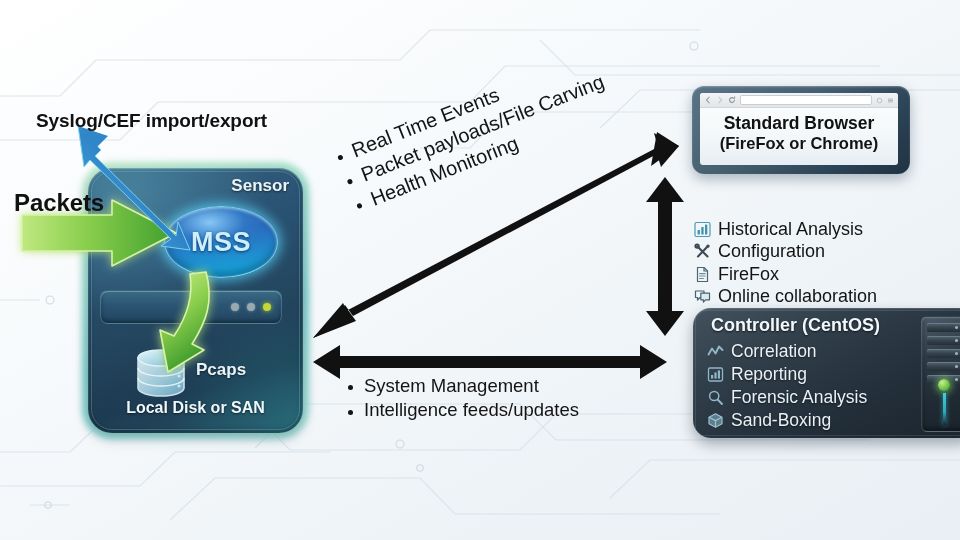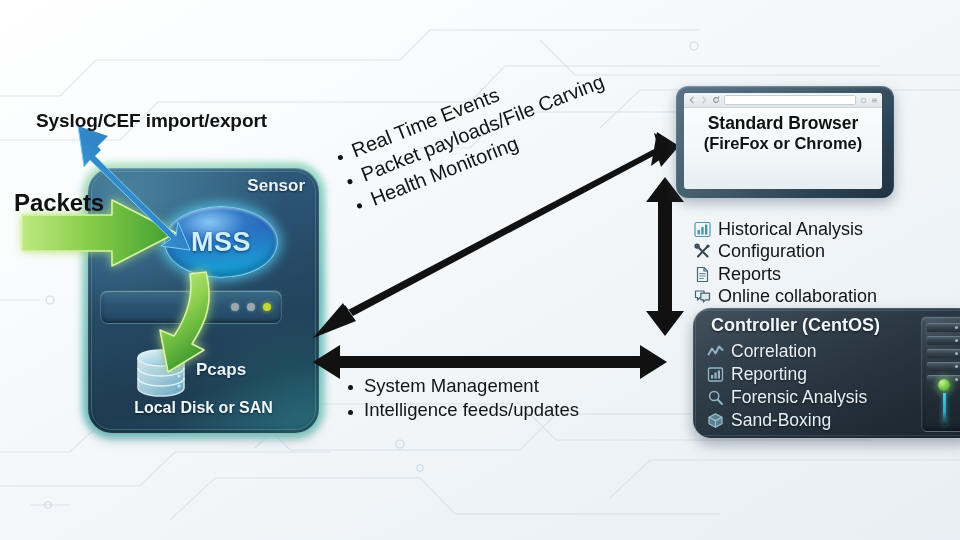--- a/index.html
+++ b/index.html
@@ -11,21 +11,21 @@
   #stage{position:relative;width:960px;height:540px;overflow:hidden;
     background:linear-gradient(150deg,#ffffff 0%,#f7fafc 35%,#eef3f7 70%,#e9eff4 100%);}
 
   
   #bg-circuit{position:absolute;inset:0;width:960px;height:540px;}
 
   
   .lbl{position:absolute;color:#111;font-weight:600;letter-spacing:-.1px;}
 
   
-  #sensor-device{position:absolute;left:88px;top:168px;width:215px;height:265px;padding-left:16px;}
+  #sensor-device{position:absolute;left:88px;top:168px;width:215px;height:265px;}
   .sensor-glow{position:absolute;inset:-6px;border-radius:30px;
     background:linear-gradient(160deg,#bfe9c8 0%,#8fd9c9 35%,#74c9c6 60%,#9adcd0 100%);
     filter:blur(3px);opacity:.95;}
   .sensor-body{position:absolute;inset:0;border-radius:24px;
     background:
       radial-gradient(120% 85% at 18% 10%, rgba(90,160,185,.55) 0%, rgba(0,0,0,0) 55%),
       radial-gradient(95% 70% at 95% 95%, rgba(40,120,130,.55) 0%, rgba(0,0,0,0) 60%),
       linear-gradient(165deg,#35617f 0%,#2a5273 28%,#24465f 55%,#1d3b52 78%,#28566a 100%);
     box-shadow:inset 0 1px 2px rgba(190,235,230,.55), inset 0 -2px 6px rgba(0,0,0,.35),
       0 6px 14px rgba(60,90,110,.28);
@@ -69,21 +69,21 @@
     white-space:nowrap;}
   #bottom-bullets{position:absolute;left:345px;top:374px;}
   #bottom-bullets li{font-size:18.5px;color:#141414;font-weight:500;line-height:1.32;
     white-space:nowrap;}
   ul.bl{list-style:none;margin:0;padding:0;}
   ul.bl li{position:relative;padding-left:19px;}
   ul.bl li:before{content:"";position:absolute;left:3px;top:.62em;width:5px;height:5px;
     border-radius:50%;background:#141414;}
 
   
-  #browser-device{position:absolute;left:676px;top:86px;width:218px;height:112px;
+  #browser-device{position:absolute;left:692px;top:86px;width:218px;height:88px;
     border-radius:12px;
     background:linear-gradient(140deg,#5a7488 0%,#47606f 40%,#2b4356 75%,#1f3241 100%);
     box-shadow:0 5px 13px rgba(50,75,95,.38), inset 0 1px 2px rgba(215,230,240,.35);
     padding:7px 12px 9px 8px;box-sizing:border-box;}
   #browser-screen{position:relative;width:100%;height:100%;border-radius:3px;
     background:linear-gradient(180deg,#fdfefe 0%,#f4f8fa 55%,#e7eef3 100%);overflow:hidden;}
   #browser-toolbar{position:absolute;left:0;right:0;top:0;height:14px;
     background:linear-gradient(180deg,#f2f4f5 0%,#e2e6e9 100%);
     border-bottom:1px solid #cfd6db;display:flex;align-items:center;gap:4px;padding:0 4px;}
   #urlbar{flex:1;height:8px;background:#fff;border:1px solid #c8ced3;border-radius:2px;}
@@ -338,21 +338,21 @@
     <div class="frow">
       <svg class="ico" viewBox="0 0 17 17">
         <path d="M3.5 1.5 H10 L13.5 5 V15.5 H3.5 Z" fill="#eef5f8" stroke="#4a6673" stroke-width="1.2" stroke-linejoin="round"></path>
         <path d="M10 1.5 V5 H13.5" fill="none" stroke="#4a6673" stroke-width="1.2"></path>
         <g stroke="#6f8b98" stroke-width="1.05" stroke-linecap="round">
             <path d="M5.6 7.6 H11.2"></path>
             <path d="M5.6 10 H11.2"></path>
             <path d="M5.6 12.4 H9.4"></path>
           </g>
       </svg>
-      <span class="ftxt">Reports</span>
+      <span class="ftxt">FireFox</span>
     </div>
     <div class="frow">
       <svg class="ico" viewBox="0 0 17 17">
         <path d="M1.5 3 H10 V9.5 H6 L3.5 12 V9.5 H1.5 Z" fill="#f0f6f9" stroke="#45626f" stroke-width="1.2" stroke-linejoin="round"></path>
         <path d="M6.8 5.2 H15.5 V11.8 H11.6 L9.4 14 V11.8 H6.8 Z" fill="#dde9ef" stroke="#45626f" stroke-width="1.2" stroke-linejoin="round"></path>
       </svg>
       <span class="ftxt">Online collaboration</span>
     </div>
   </div>
 

